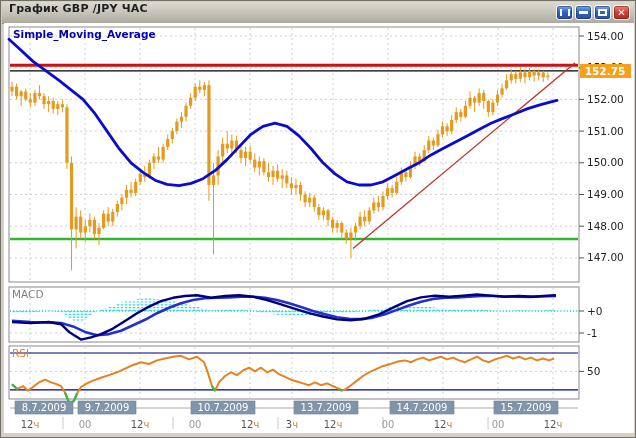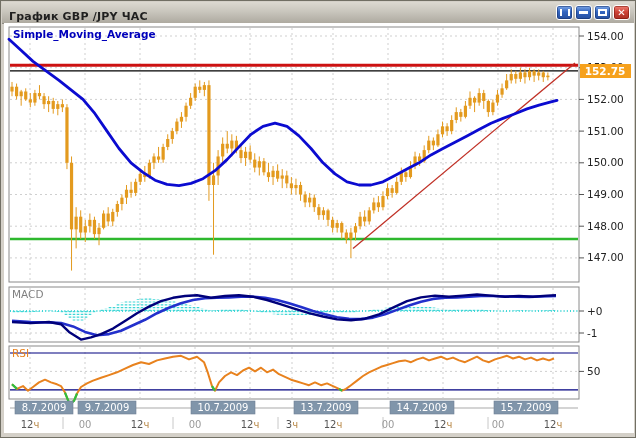--- a/index.html
+++ b/index.html
@@ -1,19 +1,19 @@
 <!DOCTYPE html>
 <html><head>
 <meta charset="utf-8">
 <style>
   html,body{margin:0;padding:0;background:#e8e8e8;font-family:"DejaVu Sans",sans-serif;}
   .window{position:relative;width:636px;height:438px;background:#d4d0c8;border:1px solid #716f64;box-sizing:border-box;overflow:hidden;}
   .titlebar{position:absolute;left:1px;top:1px;right:1px;height:21px;
     background:linear-gradient(#dcd9d1,#c9c6bd 45%,#aeaaa0);
-    border-bottom:1px solid #8f8c83;display:flex;align-items:flex-end;}
+    border-bottom:1px solid #8f8c83;display:flex;align-items:flex-start;}
   .title-text{font-size:11px;font-weight:bold;color:#1f1f1f;padding-left:7px;letter-spacing:.2px;}
   .btns{position:absolute;right:4px;top:3px;display:flex;gap:2px;}
   .wbtn{width:17px;height:15px;border-radius:3px;border:1px solid #ffffff;box-sizing:border-box;cursor:pointer;
     background:linear-gradient(#7fa8e8,#3365c0 45%,#274f9e);box-shadow:inset 0 0 0 1px rgba(20,50,110,.55);}
   .wbtn.close{background:linear-gradient(#ef8277,#cf4437 45%,#a92f23);box-shadow:inset 0 0 0 1px rgba(120,20,10,.55);}
   .b-pause::before{content:"";display:block;width:6px;height:7px;margin:3px auto 0;
     border-left:2px solid #fff;border-right:2px solid #fff;}
   .b-min::before{content:"";display:block;width:9px;height:3px;margin:5px auto 0;background:#fff;}
   .b-max::before{content:"";display:block;width:7px;height:6px;margin:3px auto 0;border:2px solid #fff;box-sizing:content-box;width:5px;height:3px;}
   .b-close-glyph{display:block;text-align:center;color:#fff;font-size:10px;font-weight:bold;line-height:13px;}

